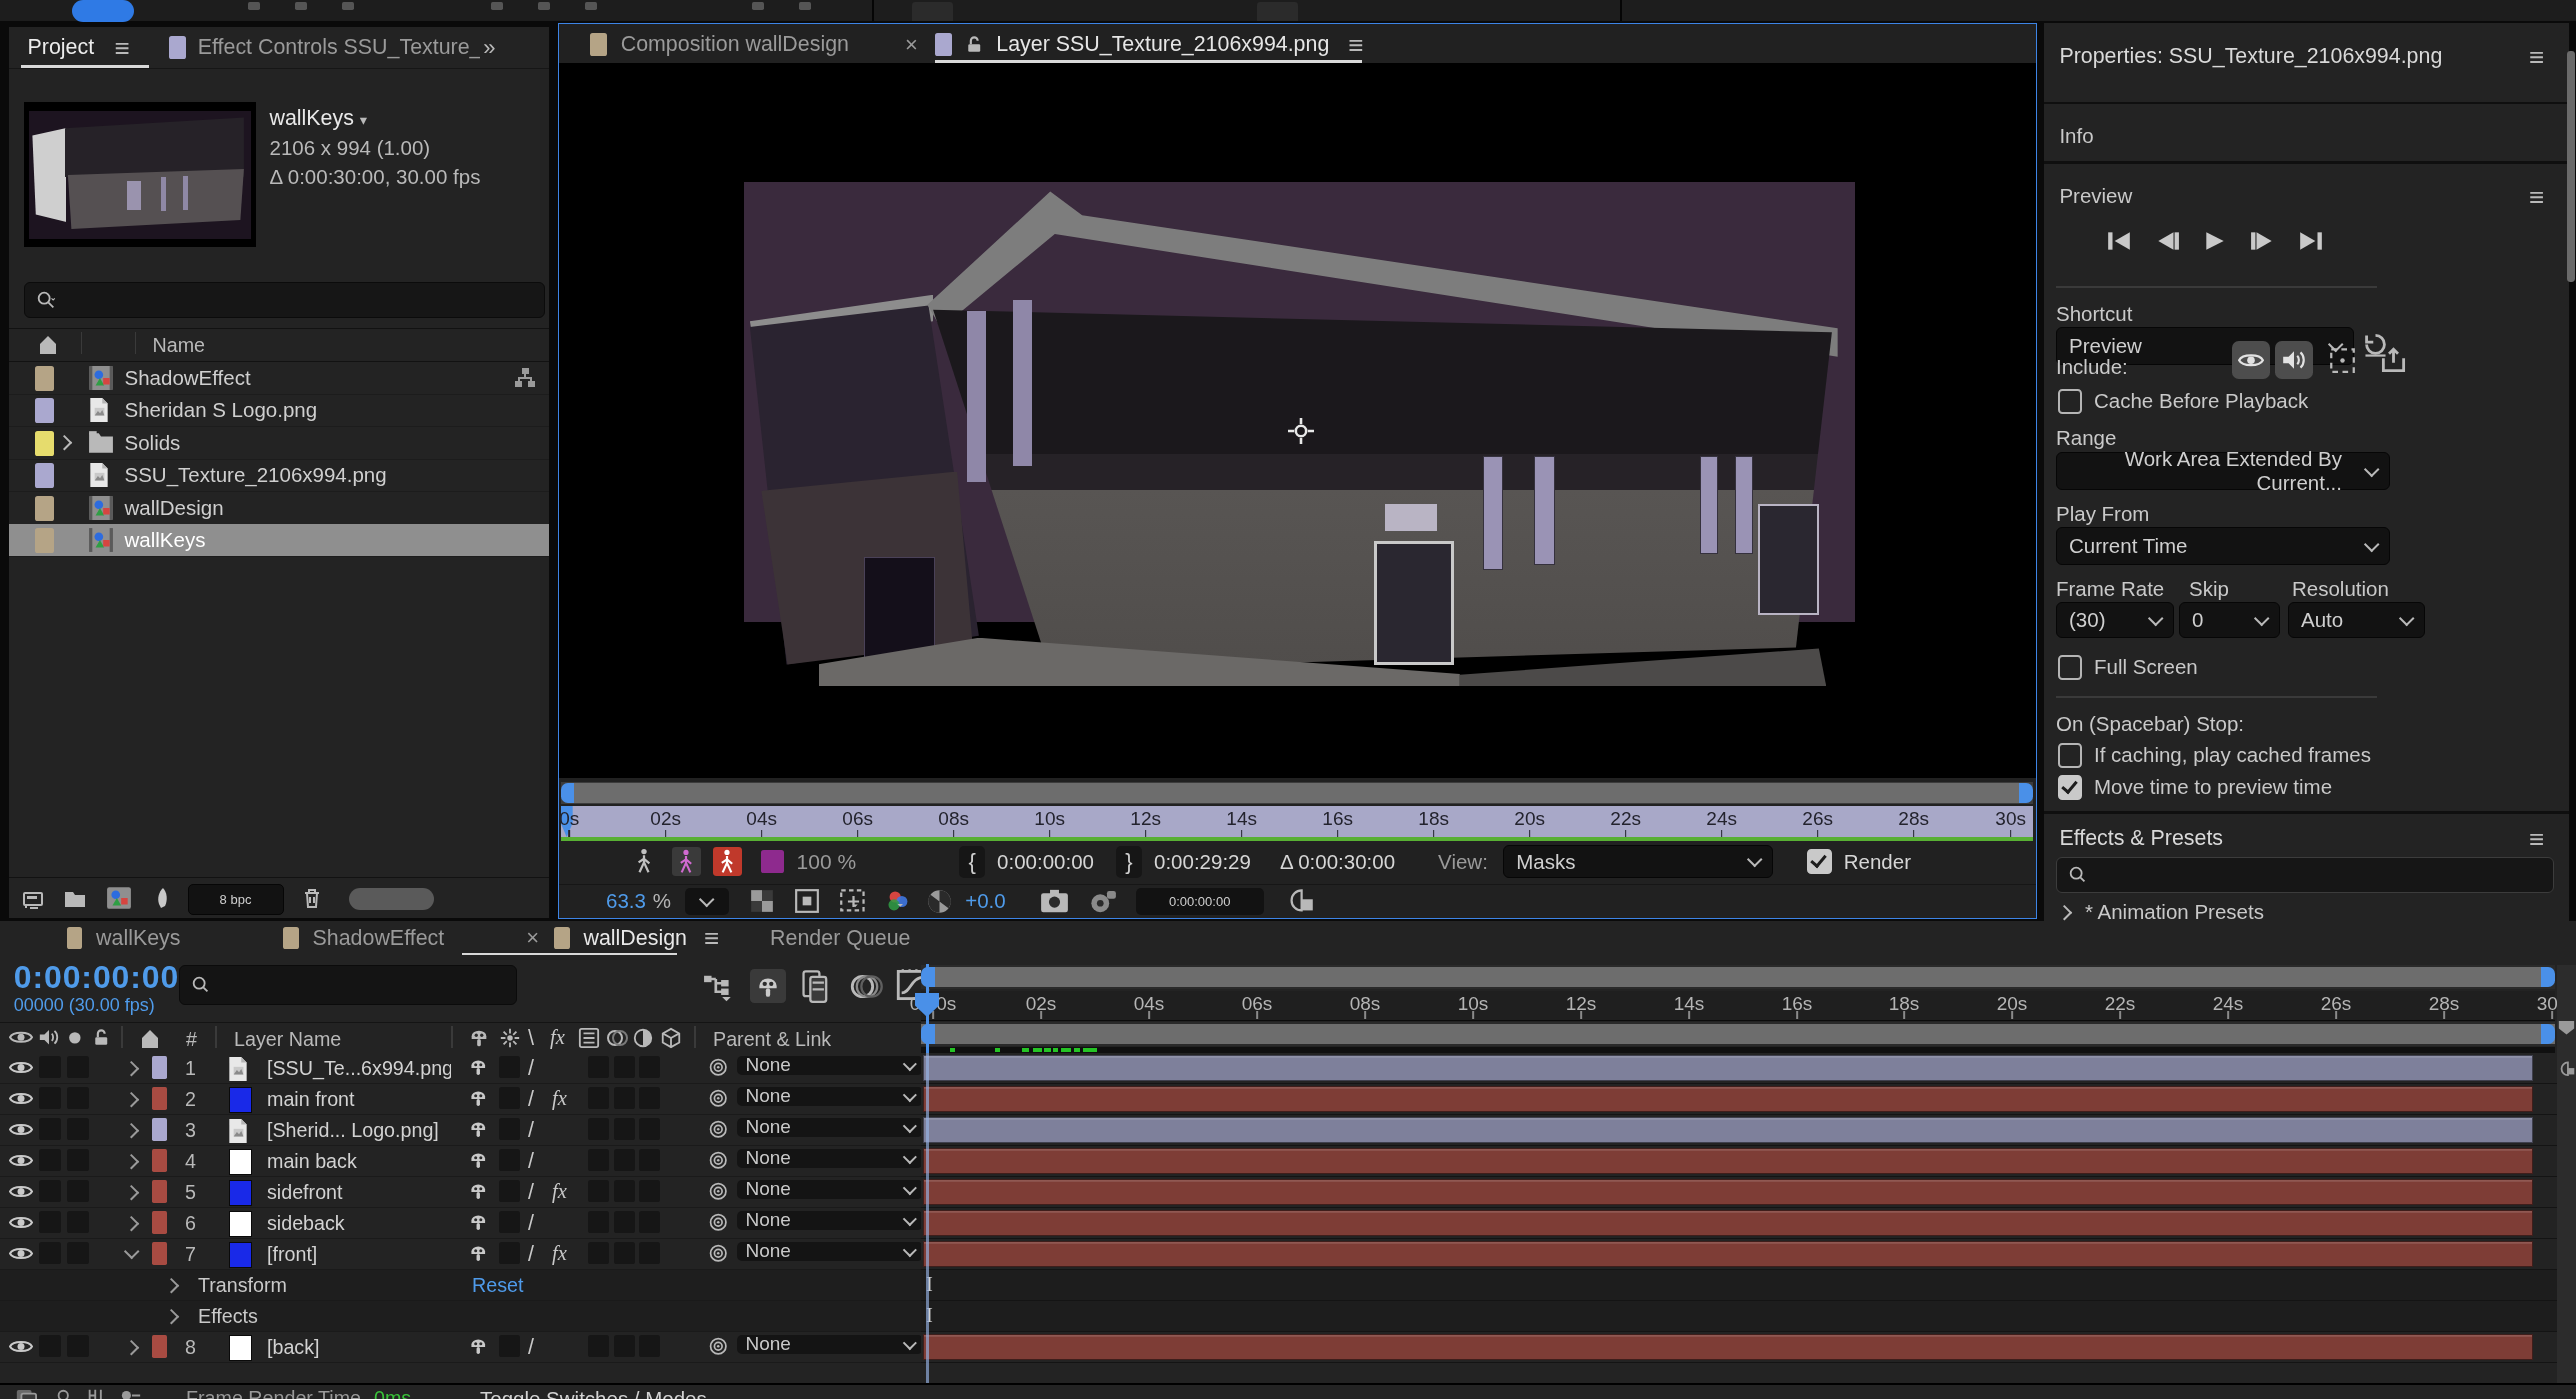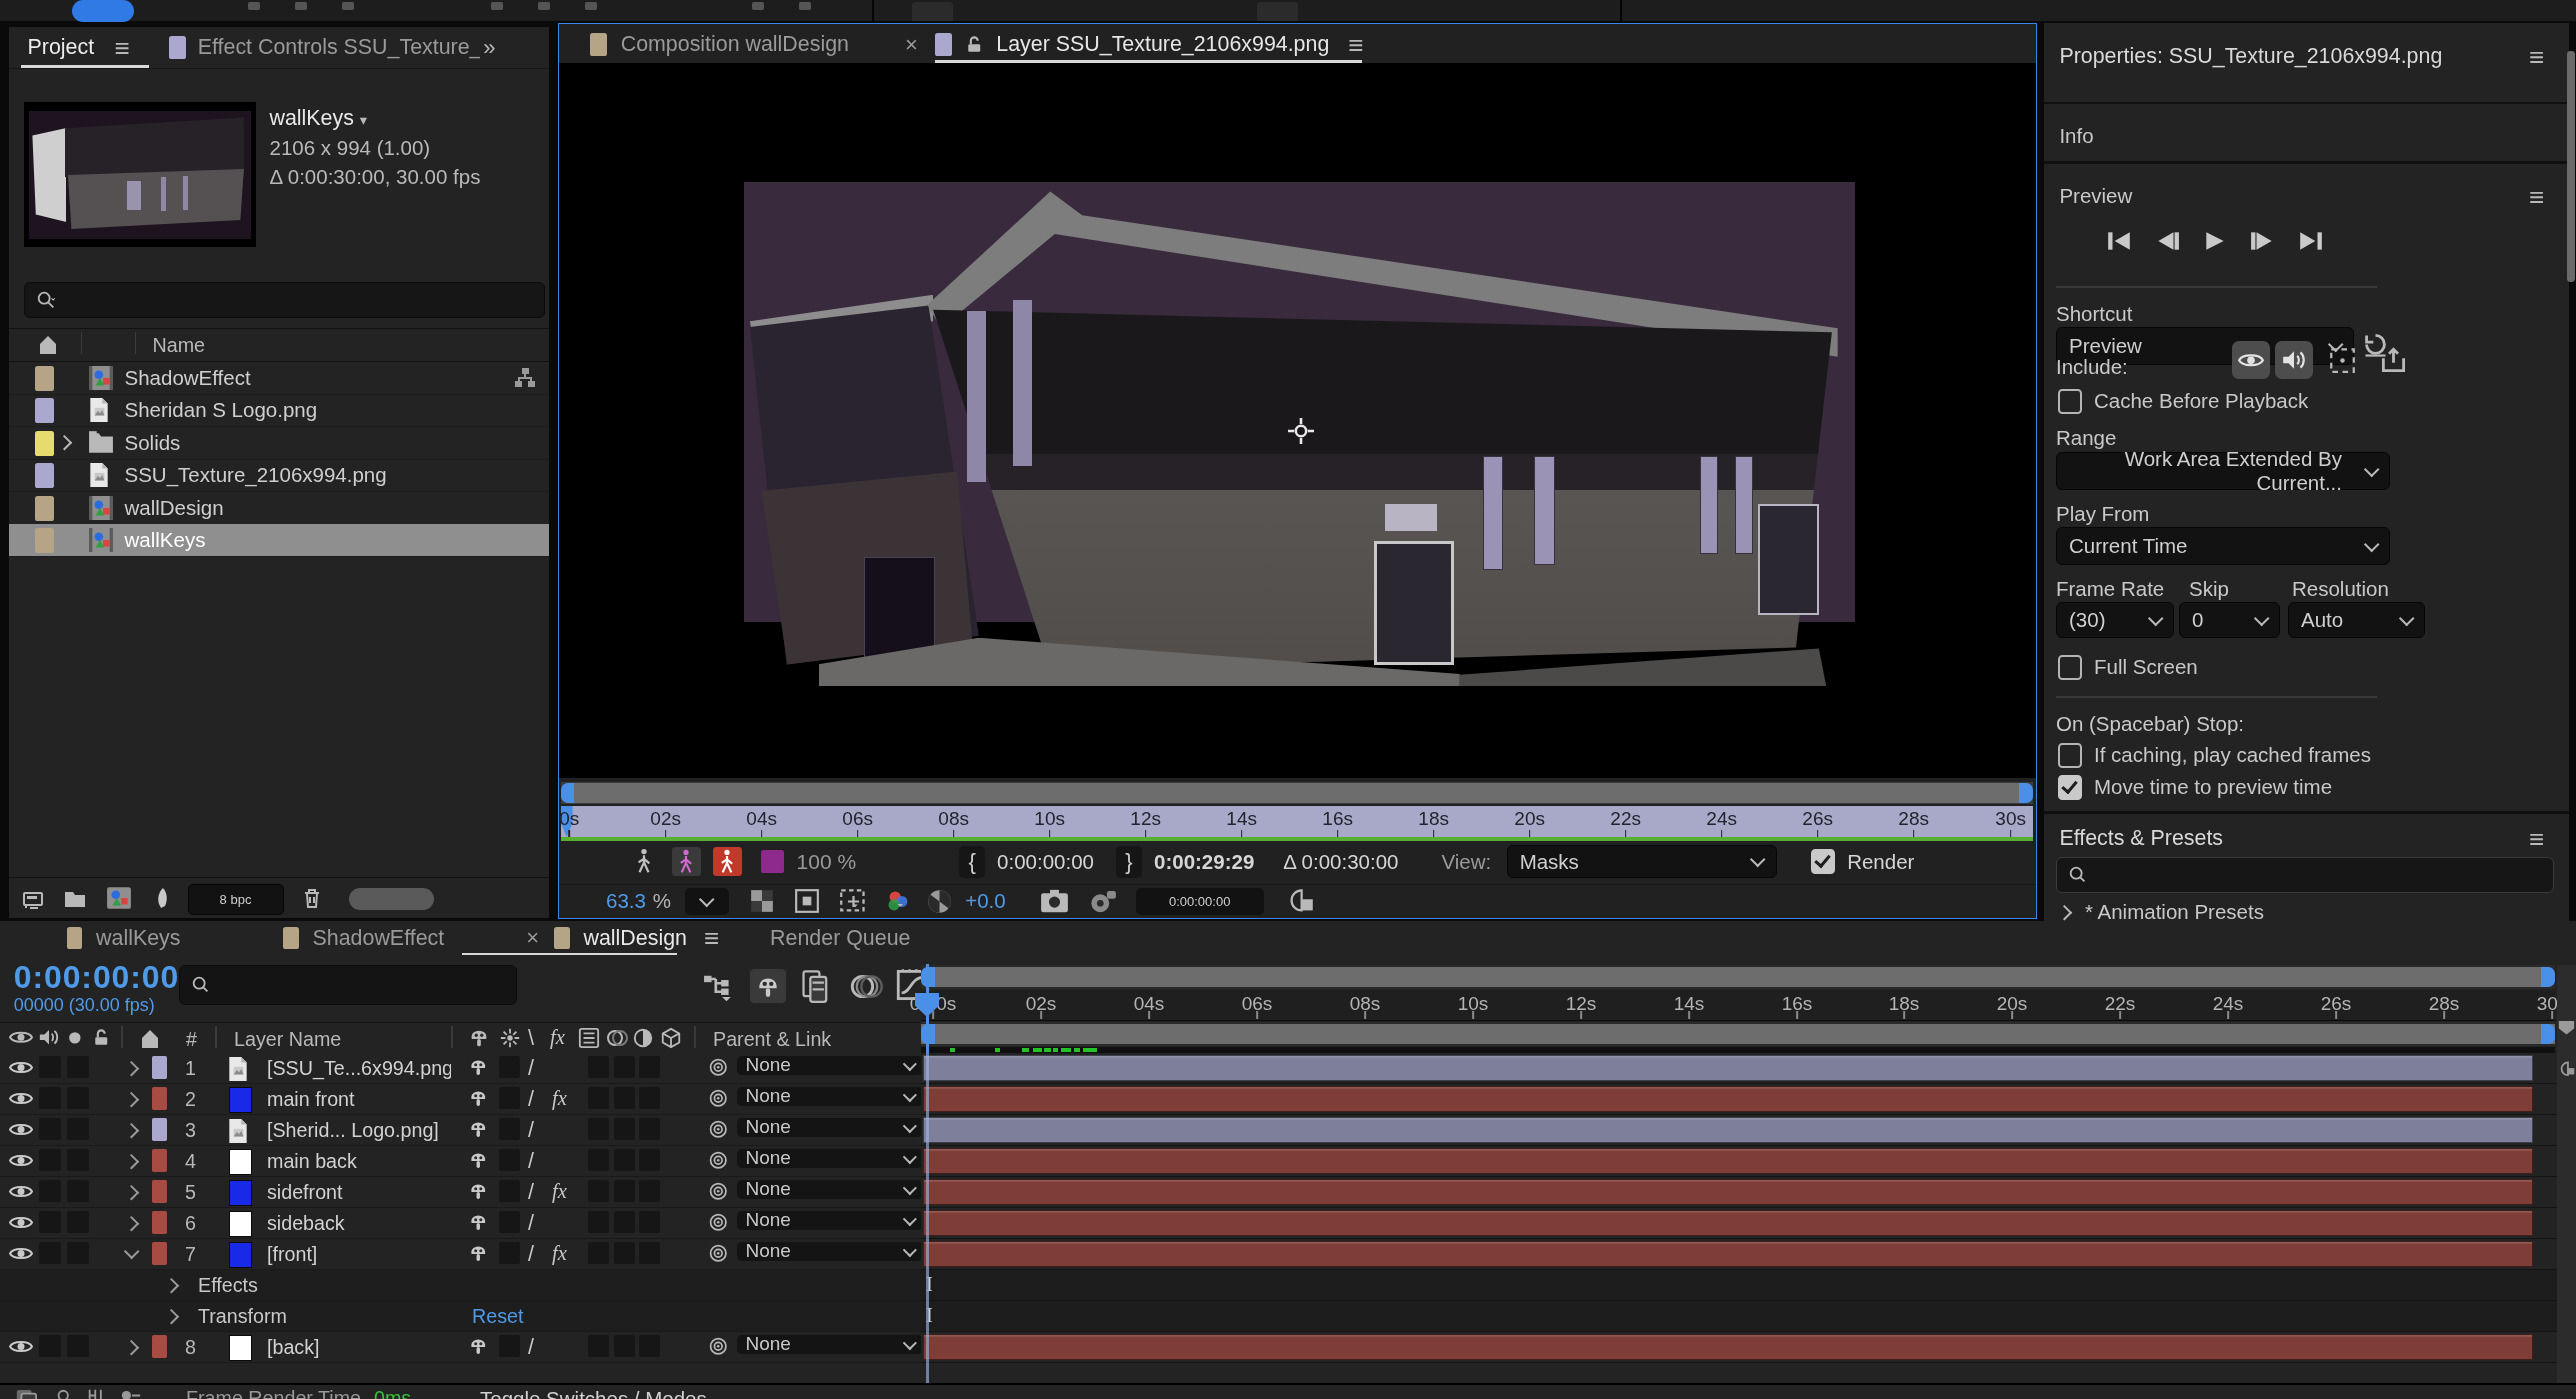--- a/index.html
+++ b/index.html
@@ -397,21 +397,21 @@
           <svg width="22" height="26" viewBox="0 0 24 30">
             <circle cx="12" cy="4" r="3" fill="#fff"></circle>
             <path d="M12 8v8M12 12l-6 4M12 12l6 5M12 16l-5 11M12 16l5 11" stroke="#fff" stroke-width="2.5" fill="none"></path>
           </svg>
         </span>
       <span style="margin-left: 19px; width: 23px; height: 23px; border-radius: 2.6px; display: inline-block; background: rgb(142, 42, 142);" id="tracker-swatch"></span>
       <span class="txt dim" style="margin-left:13px;font-size:21px;">100 %</span>
       <span class="brace" style="margin-left:103px;">{</span>
       <span class="txt" style="margin-left:12px;font-size:20.5px;color:#d6d6d6;">0:00:00:00</span>
       <span class="brace" style="margin-left:22px;">}</span>
-      <span class="txt" style="margin-left:12px;font-size:20.5px;color:#d6d6d6;font-weight:bold;">0:00:29:29</span>
+      <span class="txt" style="margin-left:12px;font-size:20.5px;color:#d6d6d6;">0:00:29:29</span>
       <span class="txt" style="margin-left:29px;font-size:20.5px;color:#d6d6d6;">Δ 0:00:30:00</span>
       <span class="txt dim" style="margin-left:43px;font-size:20.5px;">View:</span>
       <span class="dd" style="margin-left:15.4px;width:244px;height:31px;">
           <span>Masks</span>
           <span class="chev"></span>
         </span>
       <span class="cb on" style="margin-left:34px;"></span>
       <span class="txt" style="margin-left:12px;font-size:20.5px;color:#d6d6d6;">Render</span>
     </div>
 
@@ -1027,26 +1027,26 @@
               <circle cx="12" cy="12" r="1.5" fill="#b9b9b9"></circle>
             </svg>
           </span>
           <span class="pdd">
             <span>None</span>
             <span class="chev"></span>
           </span>
         </div>
         <div class="lr grp">
           <span class="cell" style="left: 166px; top: 9.4px;"><span class="chev chev-r" style="border-color:#9a9a9a;"></span></span>
-          <span class="cell" style="left: 198px; top: 4.3px; font-size: 19.7px; color: rgb(201, 201, 201);">Effects</span>
+          <span class="cell" style="left: 198px; top: 4.3px; font-size: 19.7px; color: rgb(201, 201, 201);">Transform</span>
+          <span class="cell reset" style="left: 472px; top: 4.3px;">Reset</span>
         </div>
         <div class="lr grp">
           <span class="cell" style="left: 166px; top: 9.4px;"><span class="chev chev-r" style="border-color:#9a9a9a;"></span></span>
-          <span class="cell" style="left: 198px; top: 4.3px; font-size: 19.7px; color: rgb(201, 201, 201);">Transform</span>
-          <span class="cell reset" style="left: 472px; top: 4.3px;">Reset</span>
+          <span class="cell" style="left: 198px; top: 4.3px; font-size: 19.7px; color: rgb(201, 201, 201);">Effects</span>
         </div>
         <div class="lr">
           <span class="cell icon" style="left: 8.5px; top: 5.1px;">
             <svg width="24" height="19" viewBox="0 0 24 18">
               <path d="M1 9c3-6 19-6 22 0-3 6-19 6-22 0z" fill="none" stroke="#c9c9c9" stroke-width="2"></path>
               <circle cx="12" cy="9" r="3.5" fill="#c9c9c9"></circle>
             </svg>
           </span>
           <span class="cell well" style="left: 39px; top: 3.4px; width: 22px; height: 22px;"></span>
           <span class="cell well" style="left: 67px; top: 3.4px; width: 22px; height: 22px;"></span>

